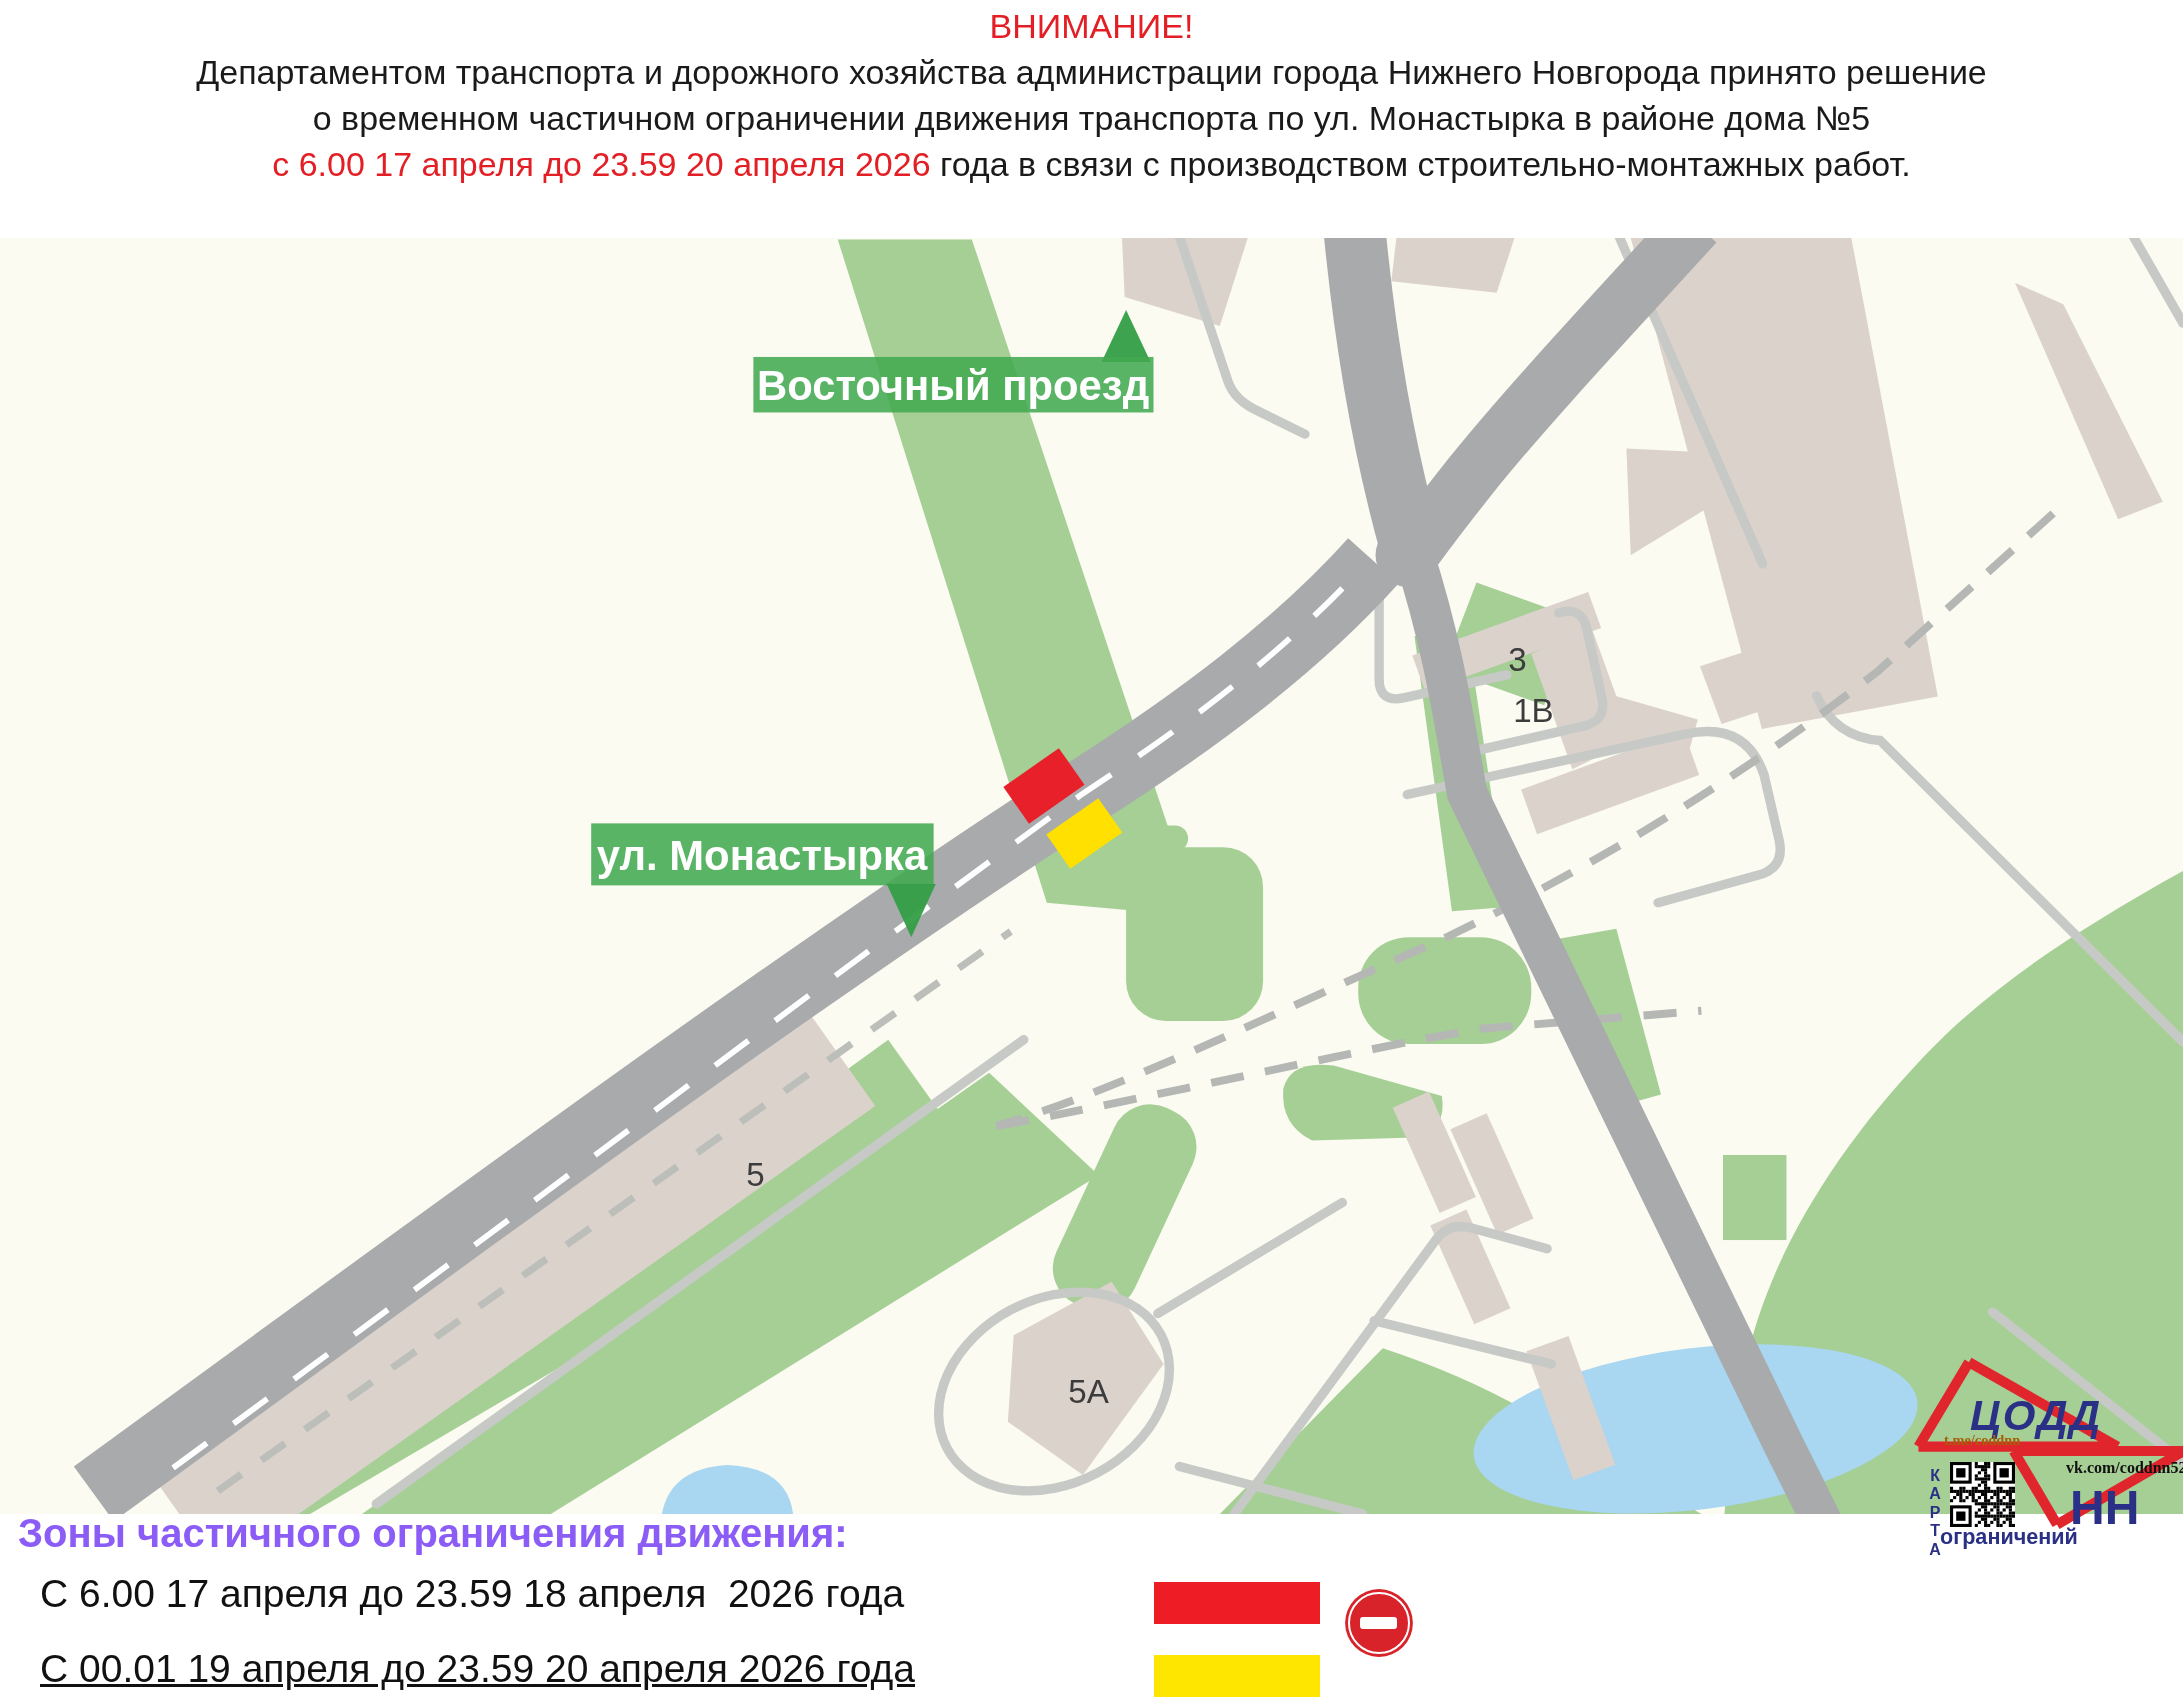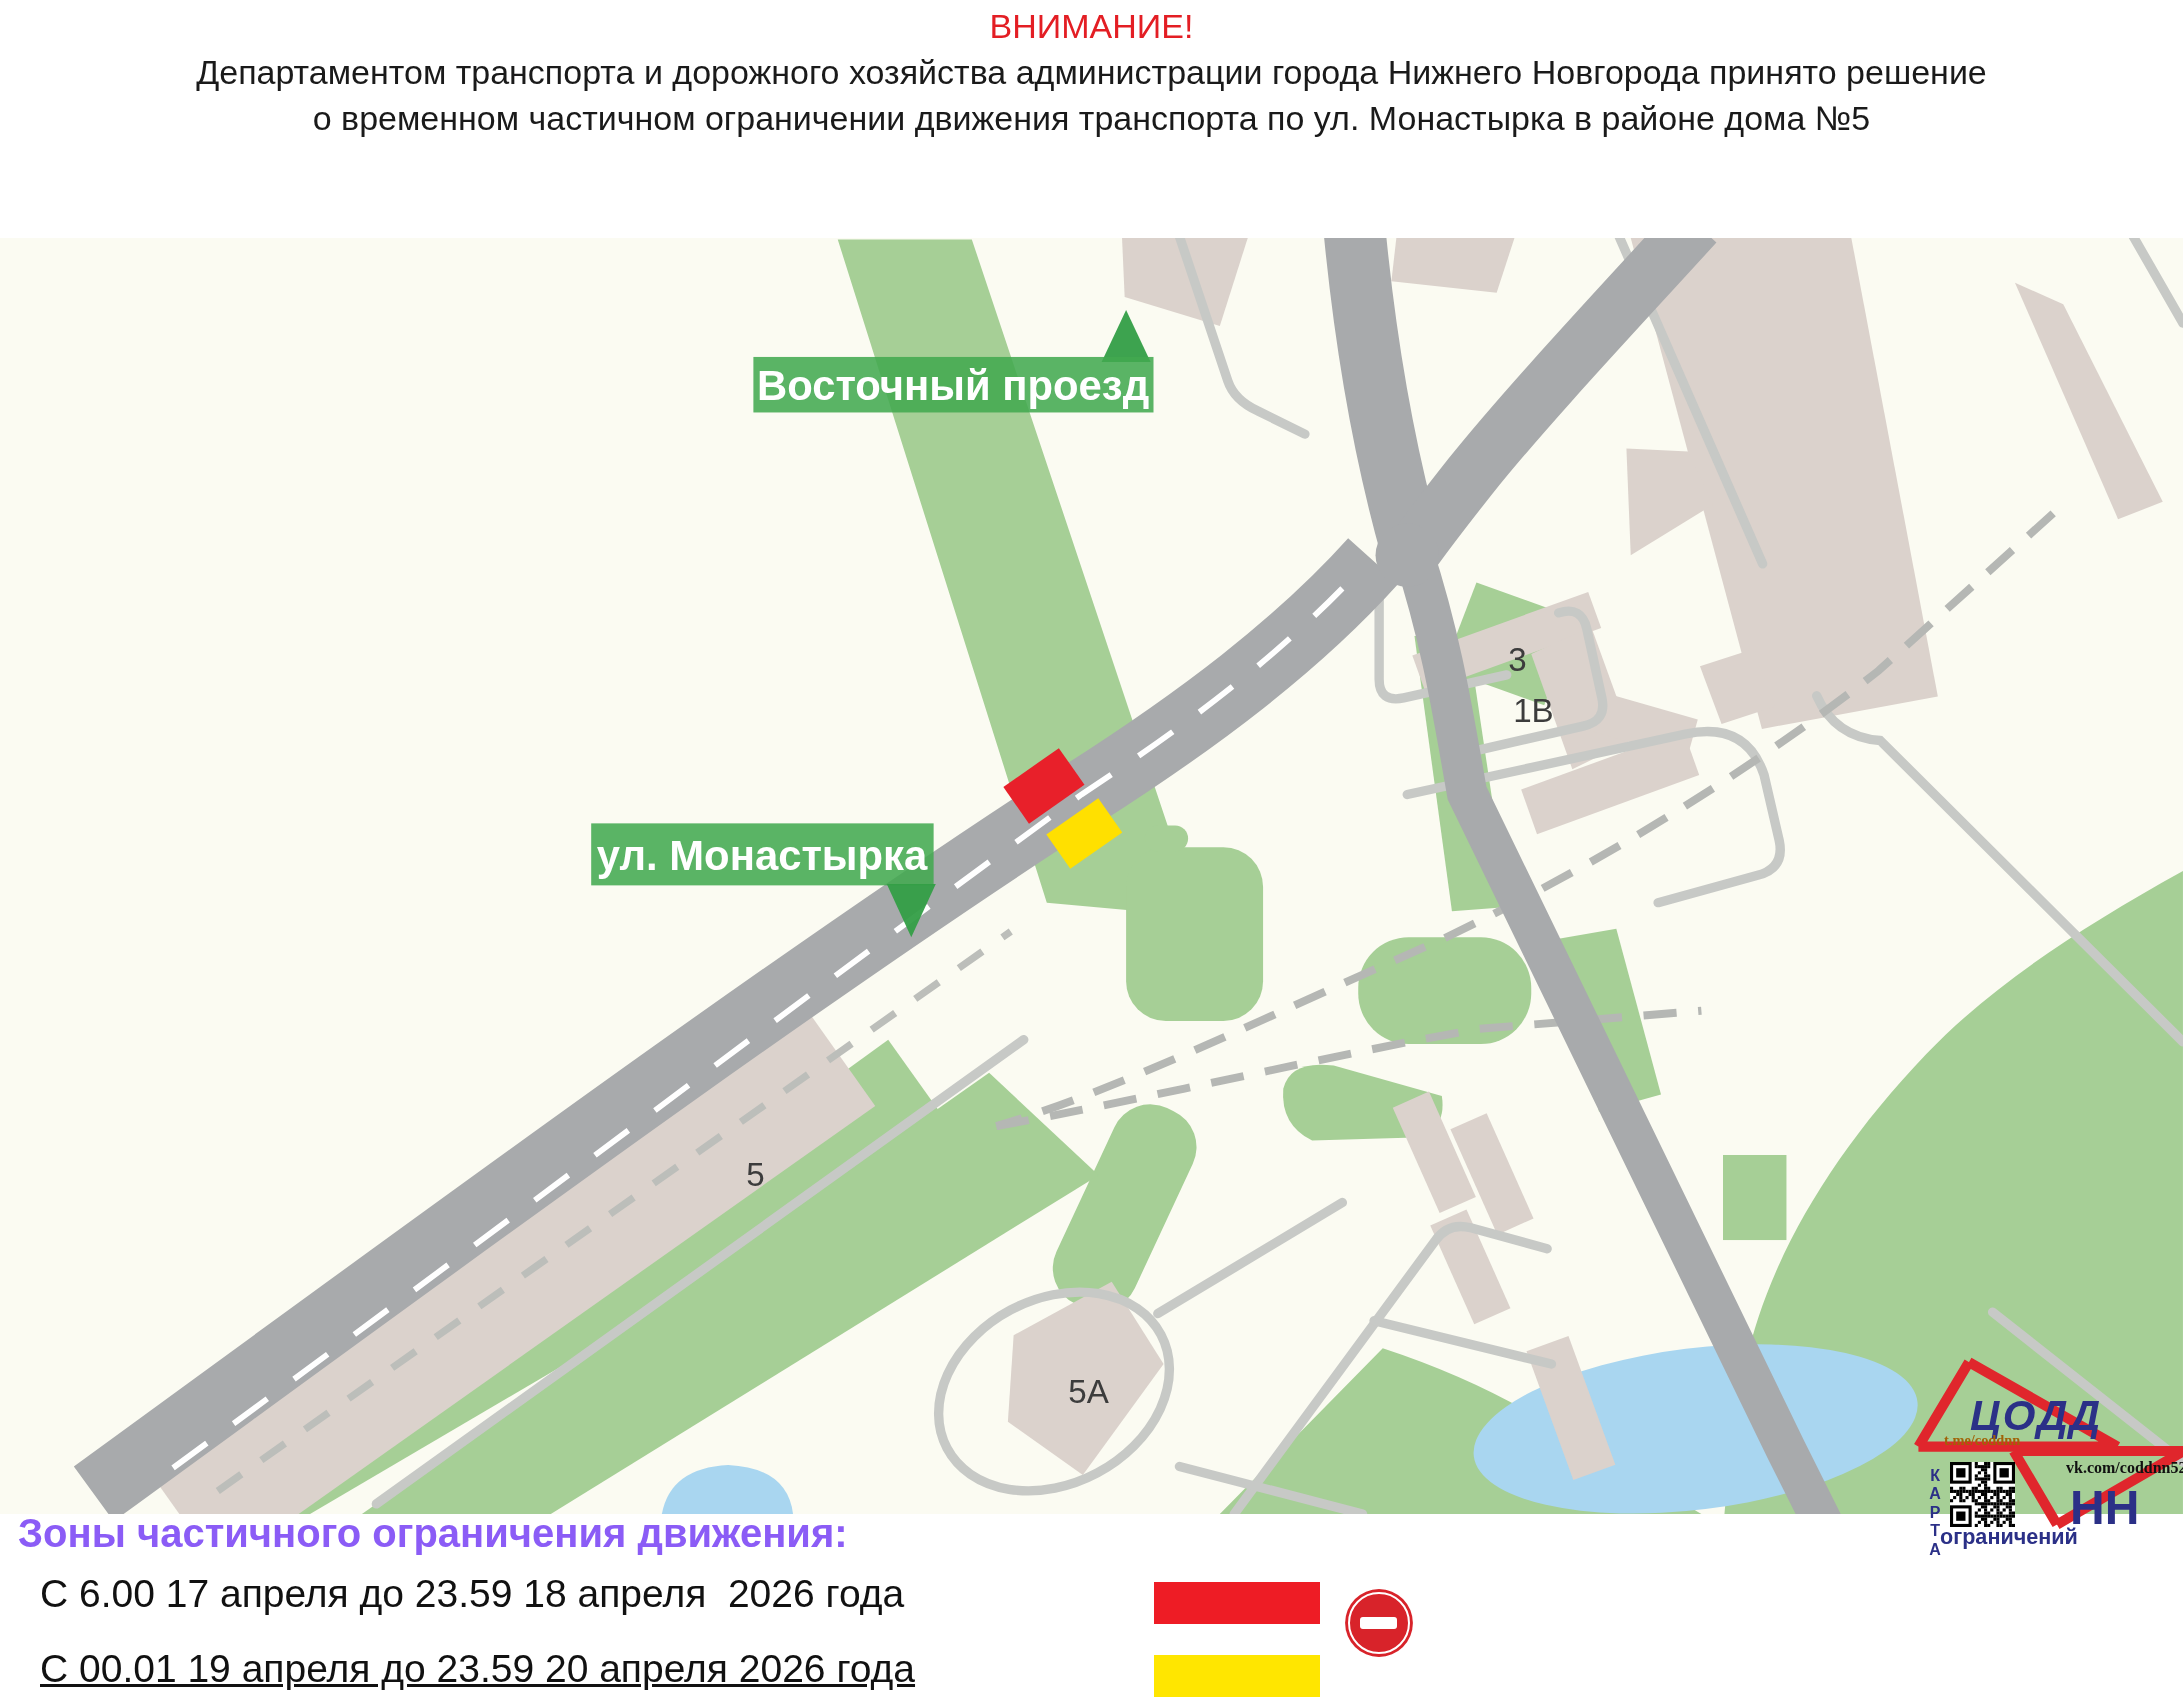--- a/index.html
+++ b/index.html
@@ -35,20 +35,21 @@
   .logo-nn{top:136px;left:166px;font-size:48px;font-weight:bold;}
   .logo-ogr{top:180px;left:36px;font-size:21.6px;font-weight:bold;}
 </style>
 </head>
 <body>
 
 <div class="header">
   <div class="red">ВНИМАНИЕ!</div>
   <div>Департаментом транспорта и дорожного хозяйства администрации города Нижнего Новгорода принято решение</div>
   <div>о временном частичном ограничении движения транспорта по ул. Монастырка в районе дома №5</div>
+  <div><span class="red">с 6.00 17 апреля до 23.59 20 апреля 2026</span><span> года в связи с производством строительно-монтажных работ.</span></div>
 </div>
 
 <div class="map-wrap">
 <svg viewBox="0 0 3028 1770" width="2183" height="1276">
   <rect x="0" y="0" width="3028" height="1770" fill="#fbfbf2"></rect>
 
   <g fill="#a6cf96">
     <path d="M1162,2 L1348,2 L1652,912 Q1662,942 1628,938 L1452,922 Z"></path>
     <path d="M1962,552 L2036,552 L2092,928 L2014,934 Z"></path>
     <path d="M2162,972 L2242,958 L2304,1188 L2218,1212 Z"></path>

